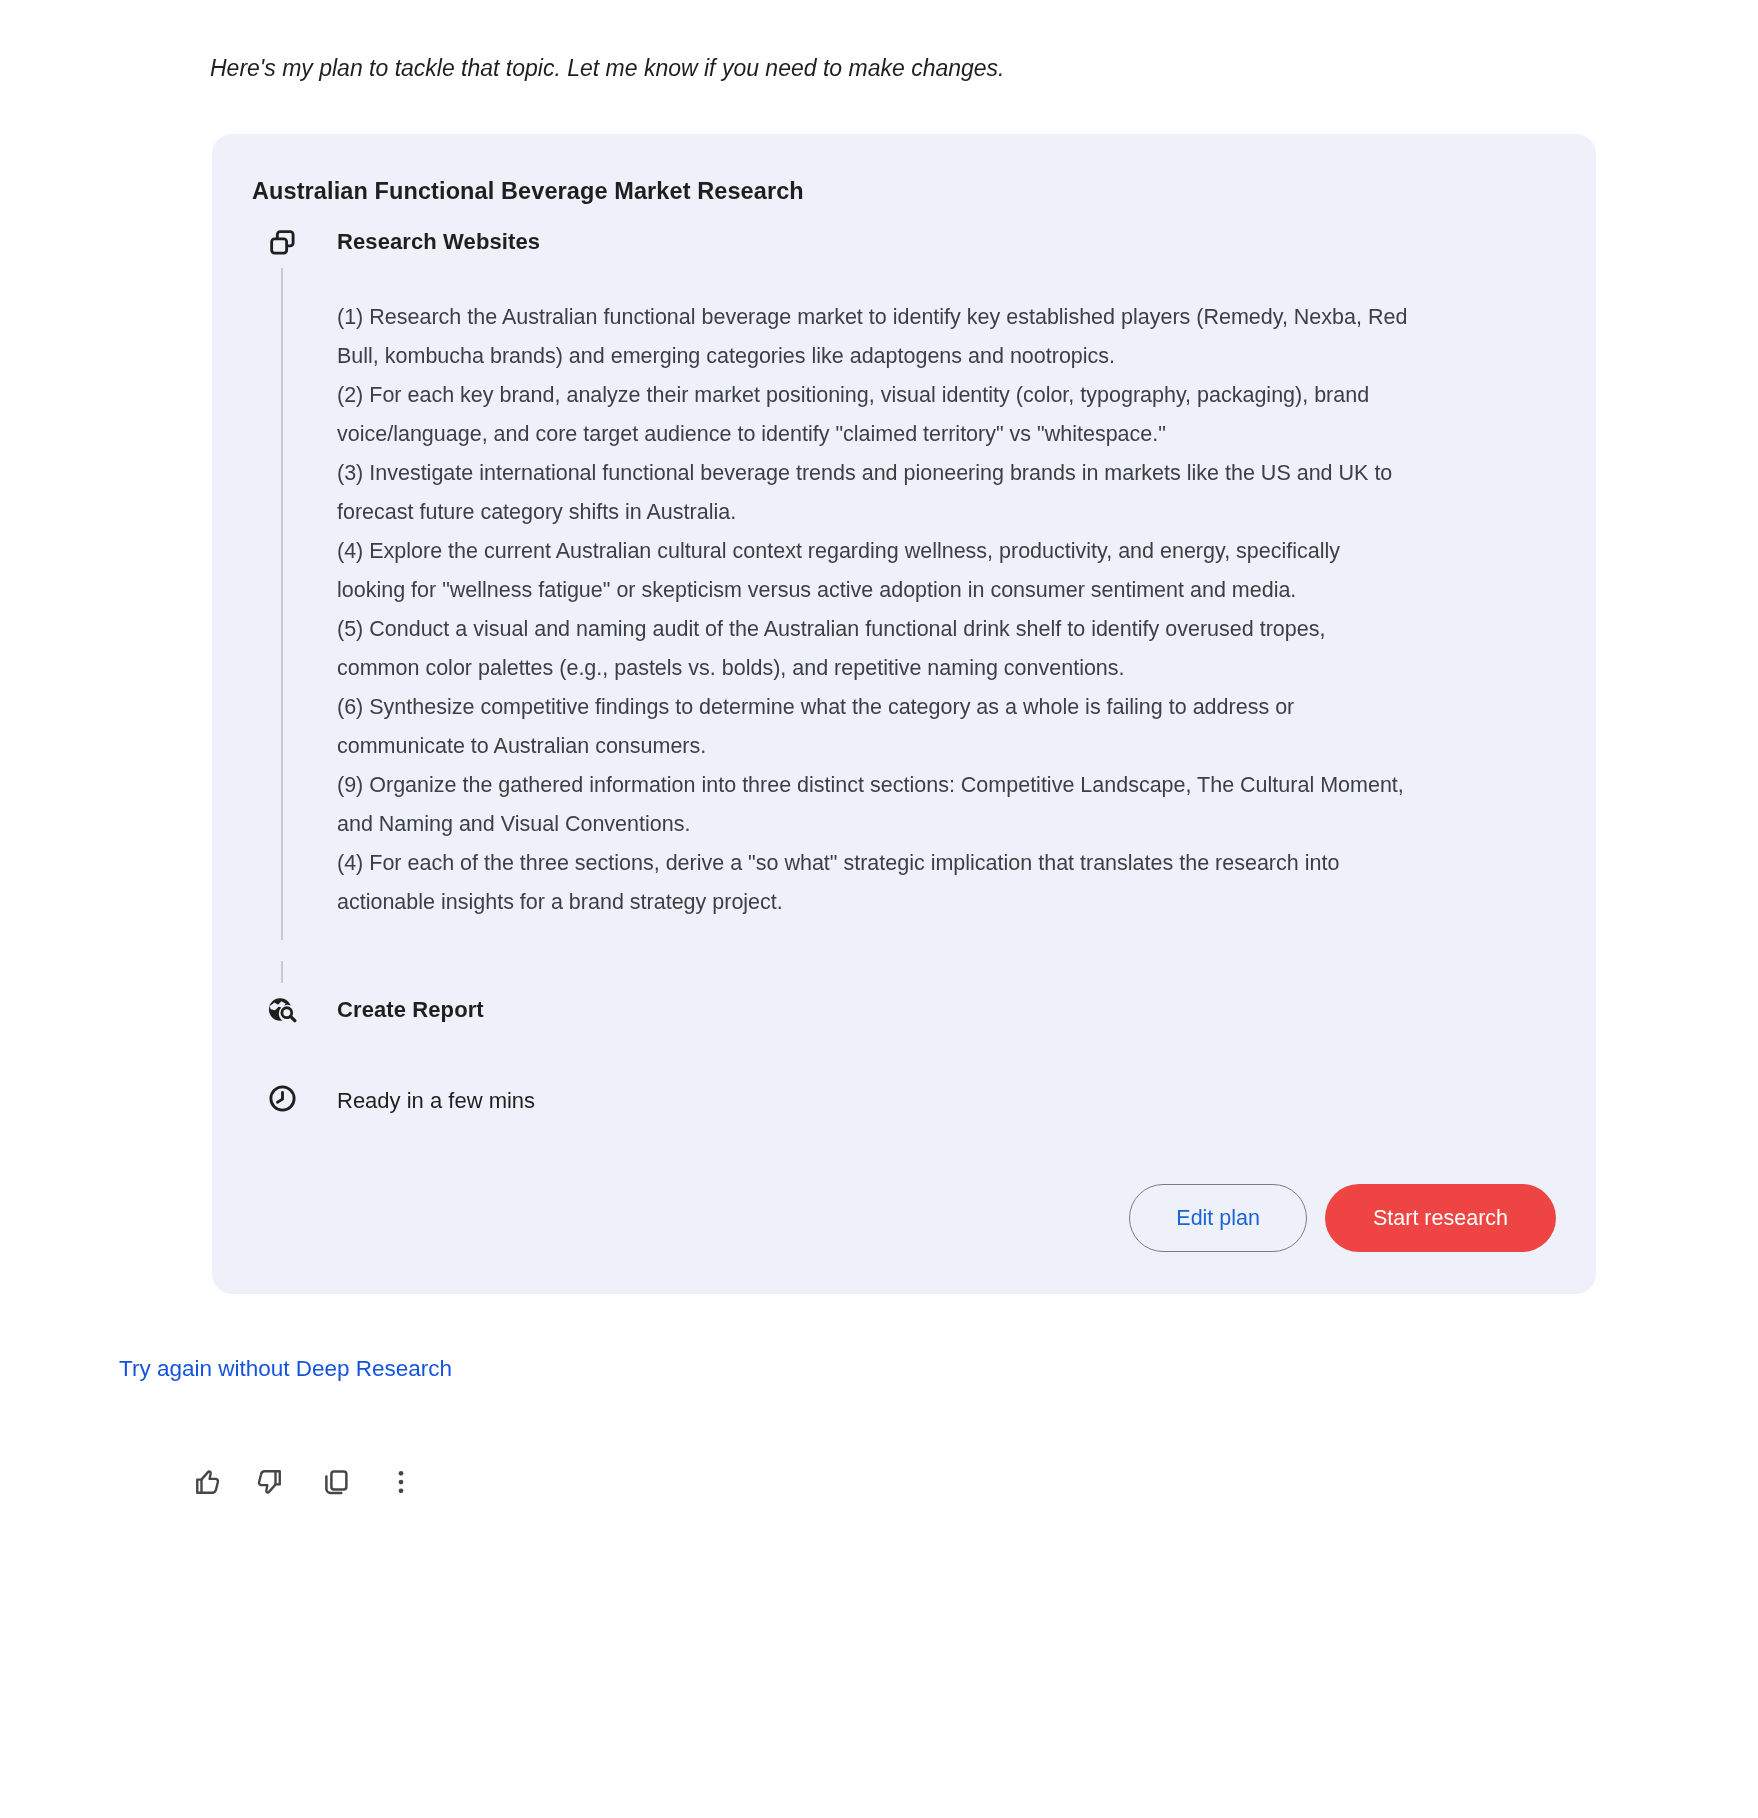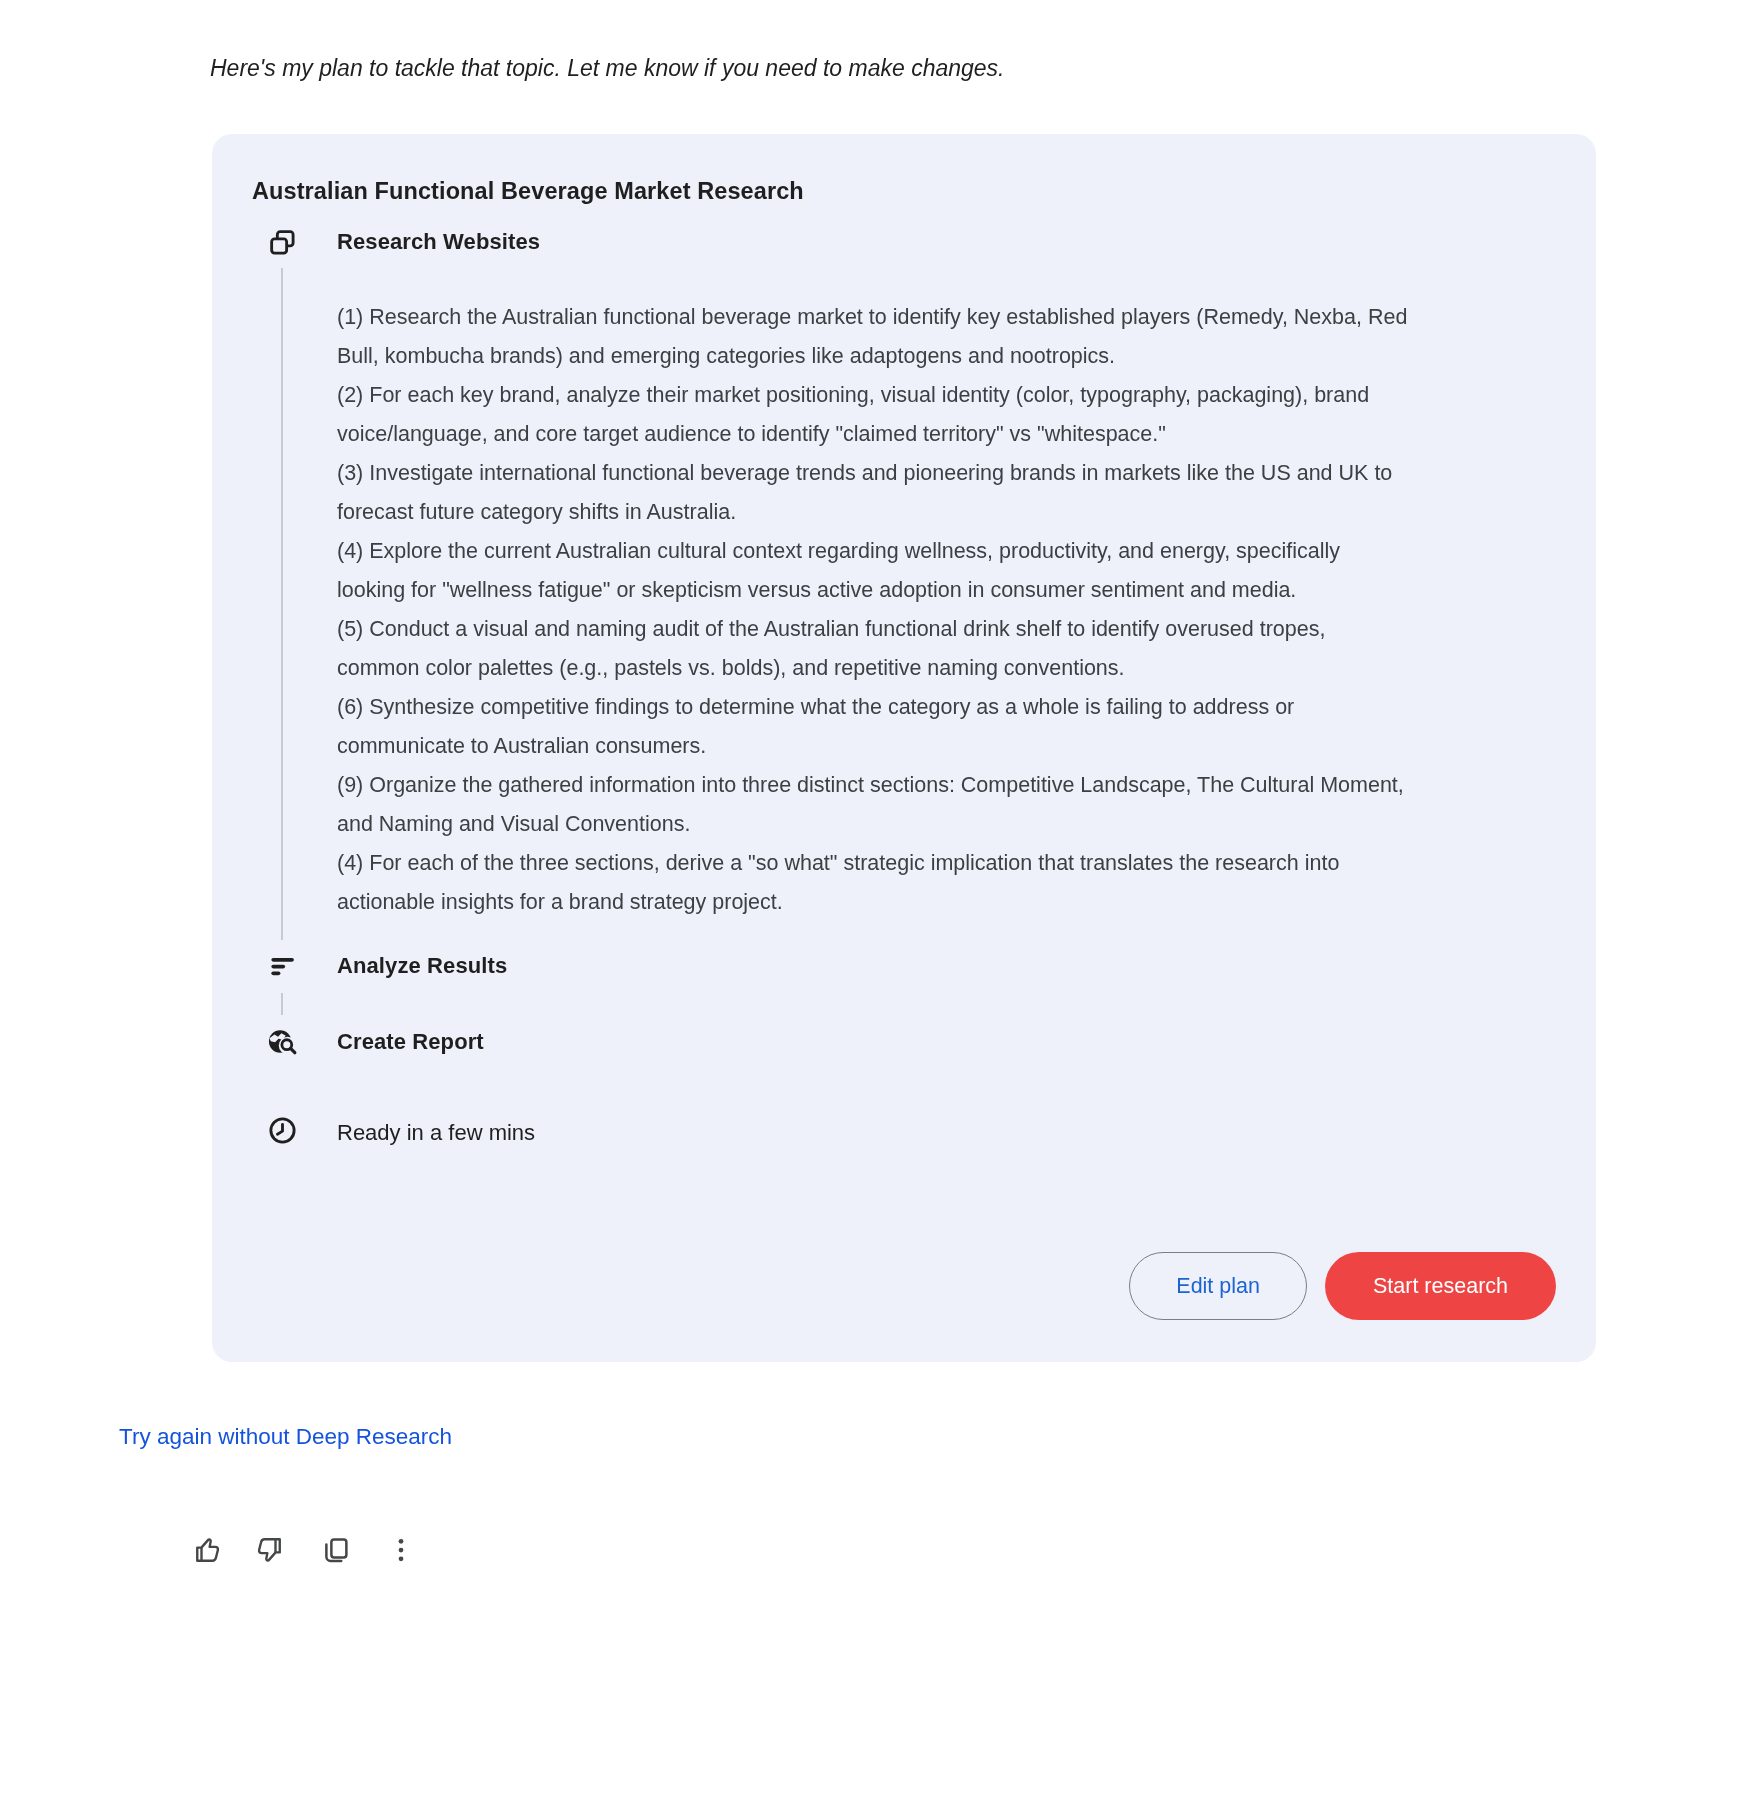--- a/index.html
+++ b/index.html
@@ -104,21 +104,20 @@
     margin-top: 70px;
   }
   .btn {
     height: 68px;
     border-radius: 34px;
     font-family: "Liberation Sans", sans-serif;
     font-size: 21.5px;
     cursor: pointer;
     display: inline-flex;
     align-items: center;
-    margin-top: 36px;
   }
   .btn-outline {
     padding: 0 46px;
     background: transparent;
     border: 1.5px solid #7a7d81;
     color: #1c64d3;
   }
   .btn-filled {
     padding: 0 48px;
     background: #ef4444;
@@ -179,30 +178,20 @@
         <p>(1) Research the Australian functional beverage market to identify key established players (Remedy, Nexba, Red Bull, kombucha brands) and emerging categories like adaptogens and nootropics.</p>
         <p>(2) For each key brand, analyze their market positioning, visual identity (color, typography, packaging), brand voice/language, and core target audience to identify "claimed territory" vs "whitespace."</p>
         <p>(3) Investigate international functional beverage trends and pioneering brands in markets like the US and UK to forecast future category shifts in Australia.</p>
         <p>(4) Explore the current Australian cultural context regarding wellness, productivity, and energy, specifically looking for "wellness fatigue" or skepticism versus active adoption in consumer sentiment and media.</p>
         <p>(5) Conduct a visual and naming audit of the Australian functional drink shelf to identify overused tropes, common color palettes (e.g., pastels vs. bolds), and repetitive naming conventions.</p>
         <p>(6) Synthesize competitive findings to determine what the category as a whole is failing to address or communicate to Australian consumers.</p>
         <p>(9) Organize the gathered information into three distinct sections: Competitive Landscape, The Cultural Moment, and Naming and Visual Conventions.</p>
         <p>(4) For each of the three sections, derive a "so what" strategic implication that translates the research into actionable insights for a brand strategy project.</p>
       </div>
 
-      <div class="step">
-        <span class="step-icon">
-          <svg viewBox="0 0 24 24" width="30" height="30">
-            <rect x="3.5" y="5.6" width="18" height="2.9" rx="1.45" fill="#1f1f1f"></rect>
-            <rect x="3.5" y="11" width="11" height="2.9" rx="1.45" fill="#1f1f1f"></rect>
-            <rect x="3.5" y="16.4" width="7.2" height="2.9" rx="1.45" fill="#1f1f1f"></rect>
-          </svg>
-        </span>
-        <span class="step-label">Analyze Results</span>
-      </div>
 
       <div class="connector-spacer"></div>
 
       <div class="step">
         <span class="step-icon">
           <svg viewBox="0 0 24 24" width="32" height="32">
             <circle cx="10.6" cy="11.6" r="8.4" fill="#1f1f1f"></circle>
             <path d="M2.6 9.2 L6.4 6.4 L9 8 L11.6 5.4 L14.8 7.4 L12.6 10.2 L9.4 9.6 L6.8 12.2 L3.6 11.4 Z" fill="#eef1f9"></path>
             <circle cx="16.2" cy="14.6" r="6.6" fill="#eef1f9"></circle>
             <circle cx="15.6" cy="14" r="3.7" fill="#eef1f9" stroke="#1f1f1f" stroke-width="2.1"></circle>

